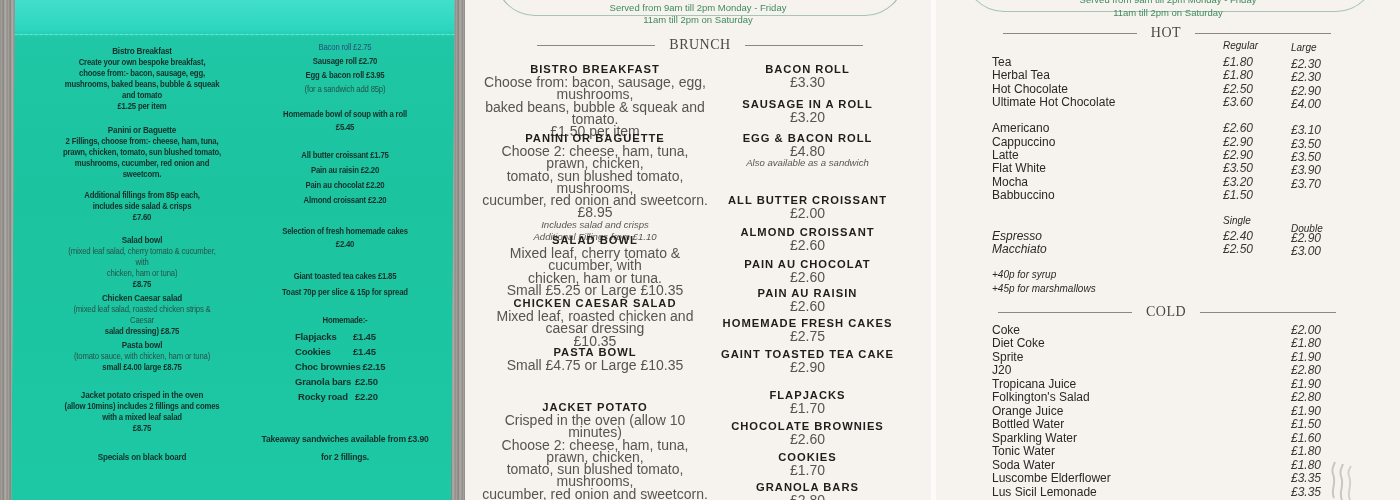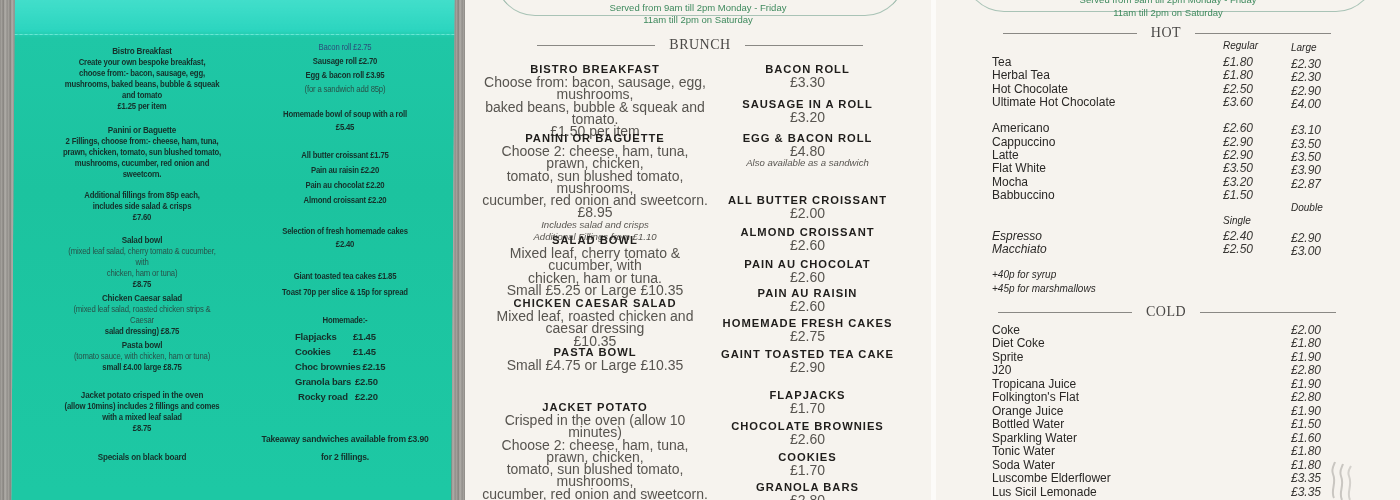--- a/index.html
+++ b/index.html
@@ -360,30 +360,30 @@
     <span class="b">£3.50</span>
   </div>
 <div class="drow" style="top:161px">
     <span class="n">Flat White</span>
     <span class="a">£3.50</span>
     <span class="b">£3.90</span>
   </div>
 <div class="drow" style="top:175px">
     <span class="n">Mocha</span>
     <span class="a">£3.20</span>
-    <span class="b">£2.87</span>
+    <span class="b">£3.70</span>
   </div>
 <div class="drow" style="top:188px">
     <span class="n">Babbuccino</span>
     <span class="a">£1.50</span>
     <span class="b"></span>
   </div>
 
 <div class="colhead" style="left:1223px;top:215px">Single</div>
-<div class="colhead" style="left:1291px;top:202px">Double</div>
+<div class="colhead" style="left:1291px;top:223px">Double</div>
 <div class="drow" style="top:229px">
     <span class="n it">Espresso</span>
     <span class="a">£2.40</span>
     <span class="b">£2.90</span>
   </div>
 <div class="drow" style="top:242px">
     <span class="n it">Macchiato</span>
     <span class="a">£2.50</span>
     <span class="b">£3.00</span>
   </div>
@@ -405,21 +405,21 @@
   </div>
 <div class="drow" style="top:363px">
     <span class="n">J20</span>
     <span class="c">£2.80</span>
   </div>
 <div class="drow" style="top:377px">
     <span class="n">Tropicana Juice</span>
     <span class="c">£1.90</span>
   </div>
 <div class="drow" style="top:390px">
-    <span class="n">Folkington's Flat</span>
+    <span class="n">Folkington's Salad</span>
     <span class="c">£2.80</span>
   </div>
 <div class="drow" style="top:404px">
     <span class="n">Orange Juice</span>
     <span class="c">£1.90</span>
   </div>
 <div class="drow" style="top:417px">
     <span class="n">Bottled Water</span>
     <span class="c">£1.50</span>
   </div>

